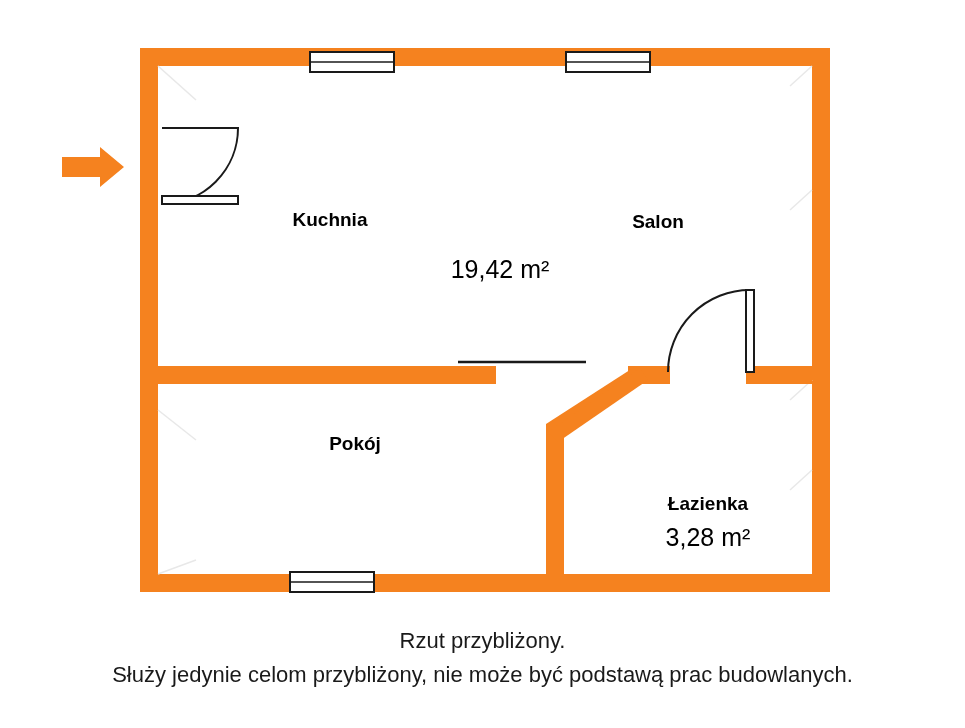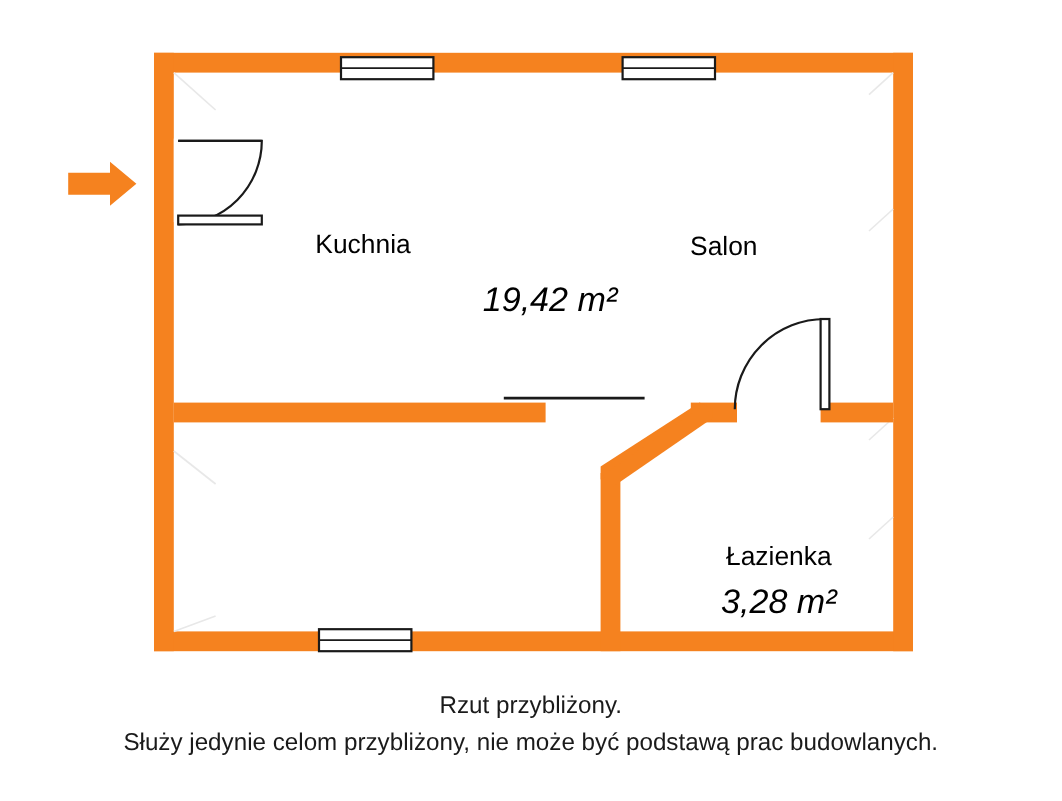--- a/index.html
+++ b/index.html
@@ -25,28 +25,28 @@
     height: 728px;
   }
   .room-label {
     position: absolute;
     text-align: center;
     color: #000000;
     white-space: nowrap;
     line-height: 1.25;
   }
   .room-name {
-    font-size: 24px;
+    font-size: 19px;
     display: block;
+    font-weight: bold;
   }
   .room-area {
-    font-size: 31px;
+    font-size: 25px;
     display: block;
     margin-top: 6px;
-    font-style: italic;
   }
   .footnote {
     position: absolute;
     left: 0;
     width: 965px;
     text-align: center;
     color: #1a1a1a;
     font-size: 22px;
     line-height: 1.55;
   }
@@ -137,20 +137,21 @@
 
   <div class="room-label" style="left: 558px; top: 210px; width: 200px;">
     <span class="room-name">Salon</span>
   </div>
 
   <div class="room-label" style="left: 400px; top: 248px; width: 200px;">
     <span class="room-area">19,42 m²</span>
   </div>
 
   <div class="room-label" style="left: 255px; top: 432px; width: 200px;">
+    <span class="room-name">Pokój</span>
   </div>
 
   <div class="room-label" style="left: 608px; top: 452px; width: 200px; margin-top: 40px;">
     <span class="room-name">Łazienka</span>
     <span class="room-area">3,28 m²</span>
   </div>
 
   <div class="footnote" style="top: 624px;">
     <span class="footnote-line">Rzut przybliżony.</span>
     <span class="footnote-line">Służy jedynie celom przybliżony, nie może być podstawą prac budowlanych.</span>

